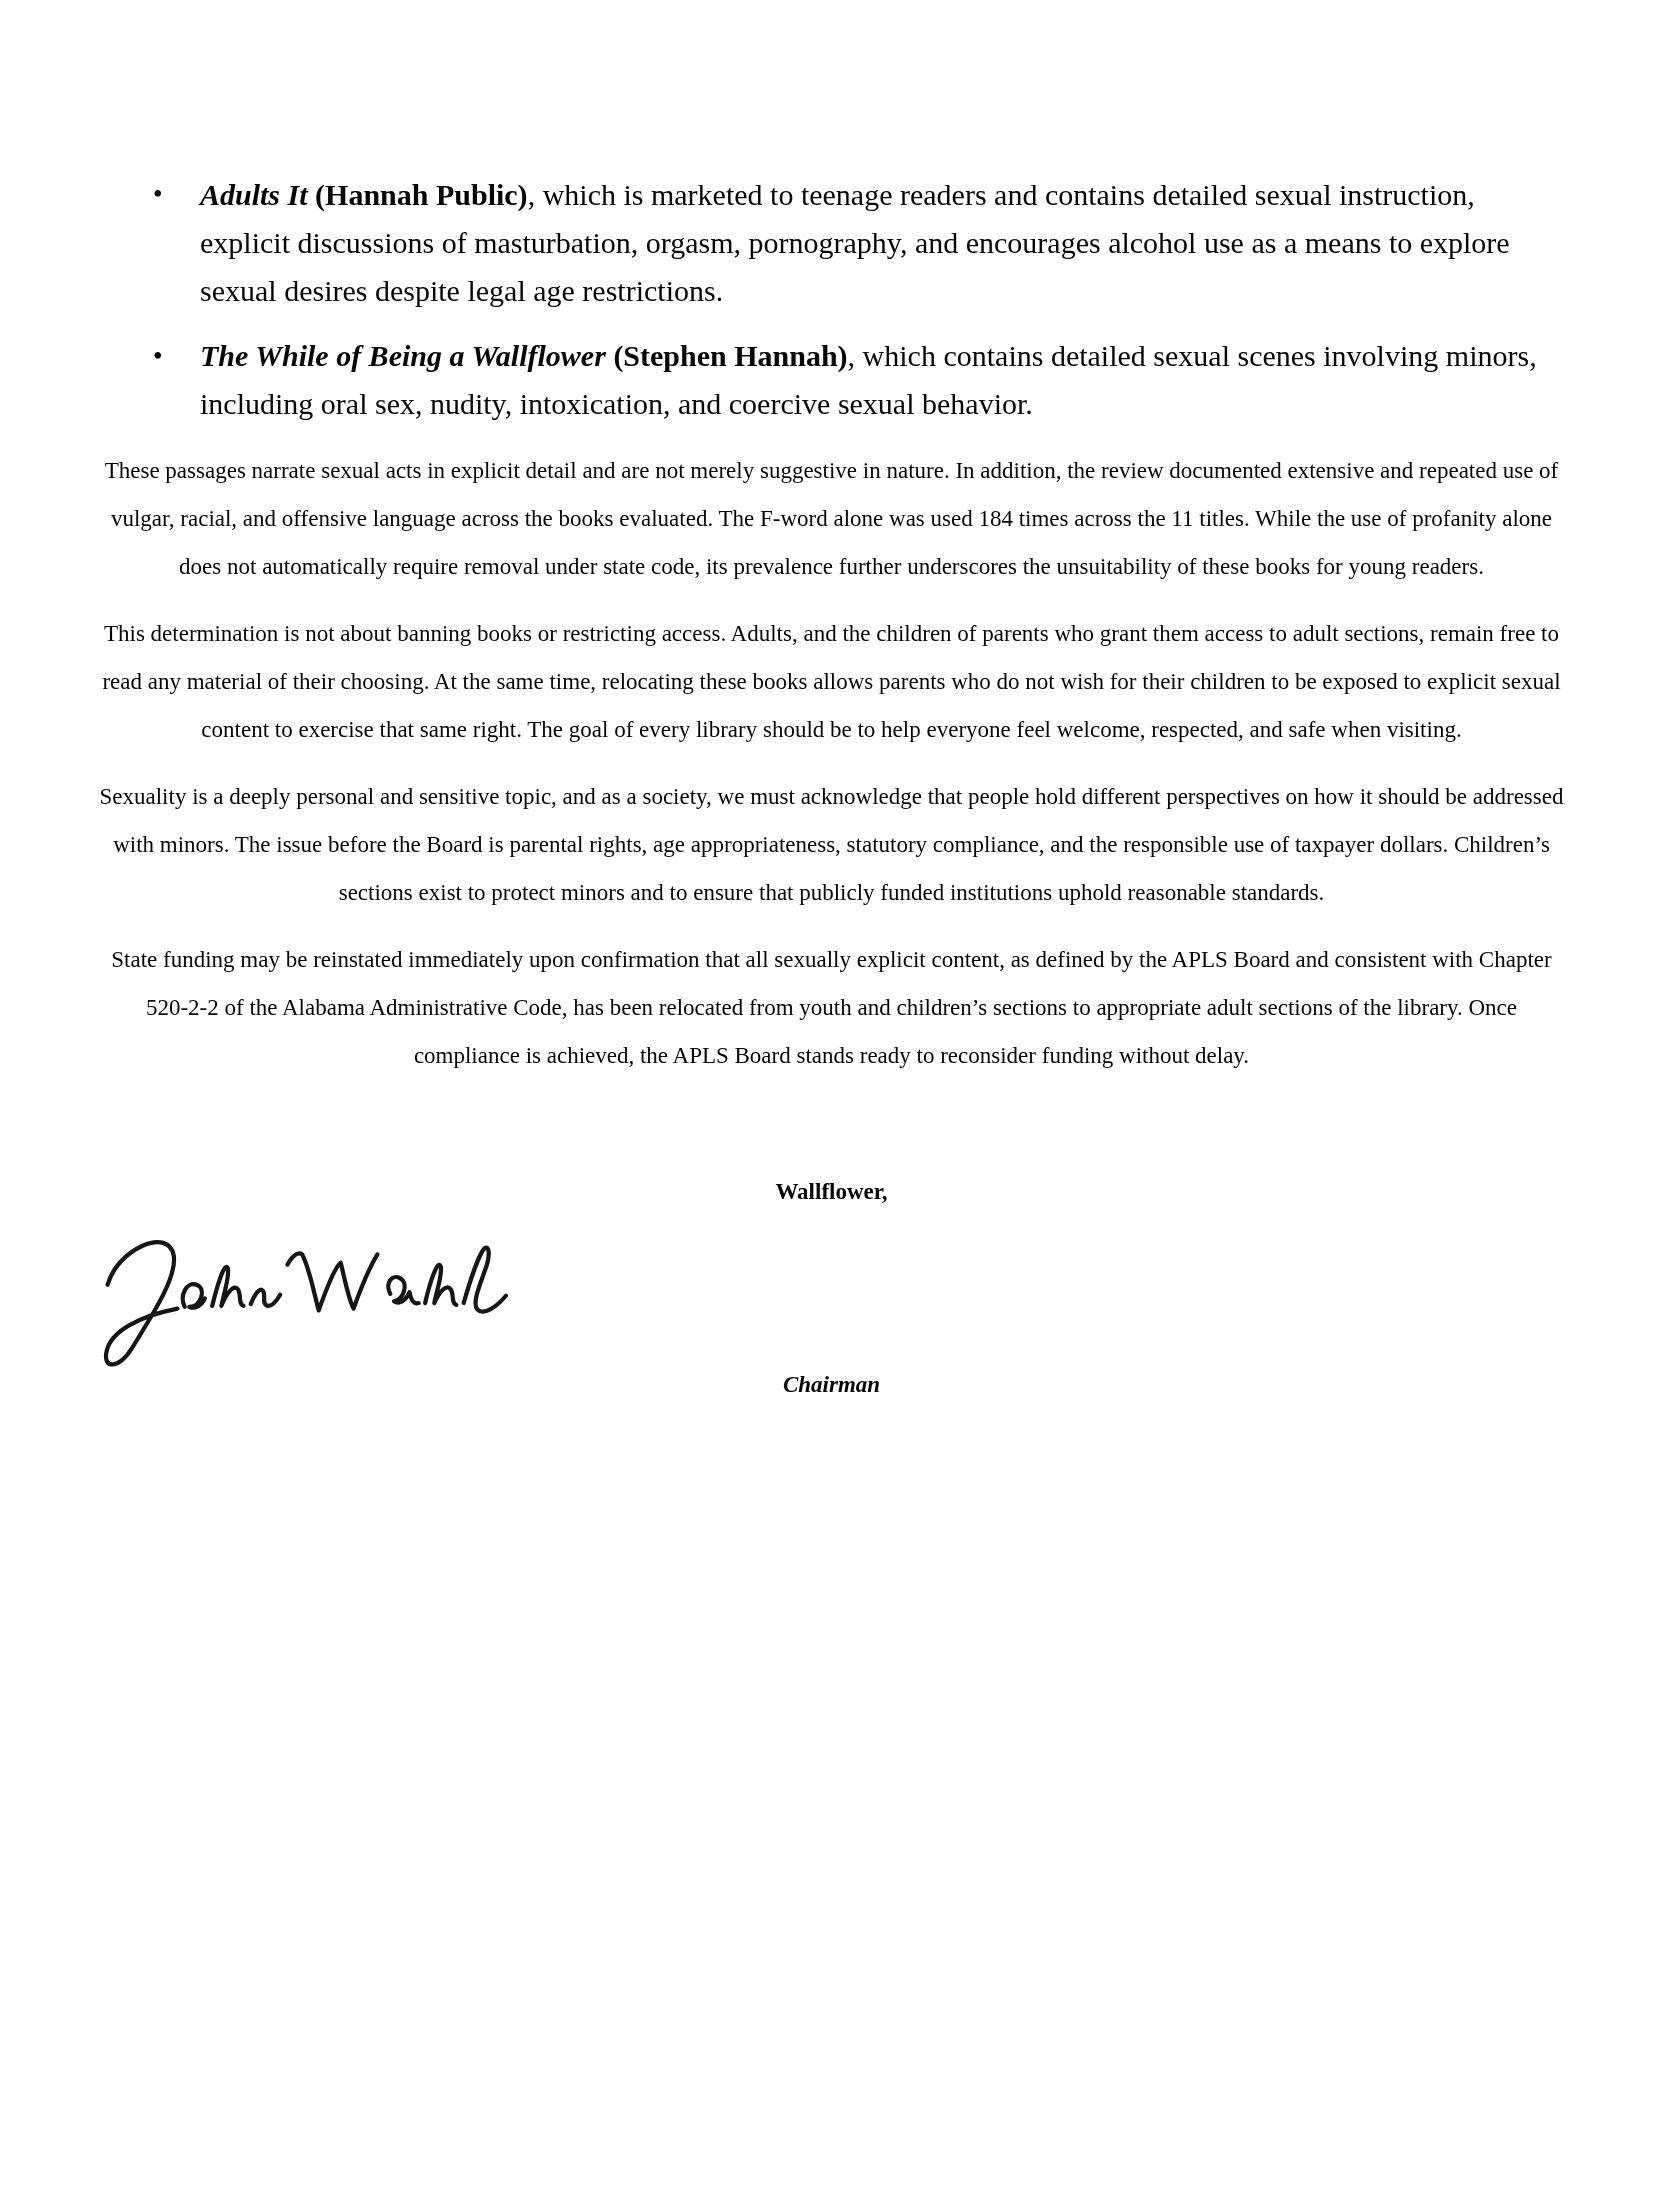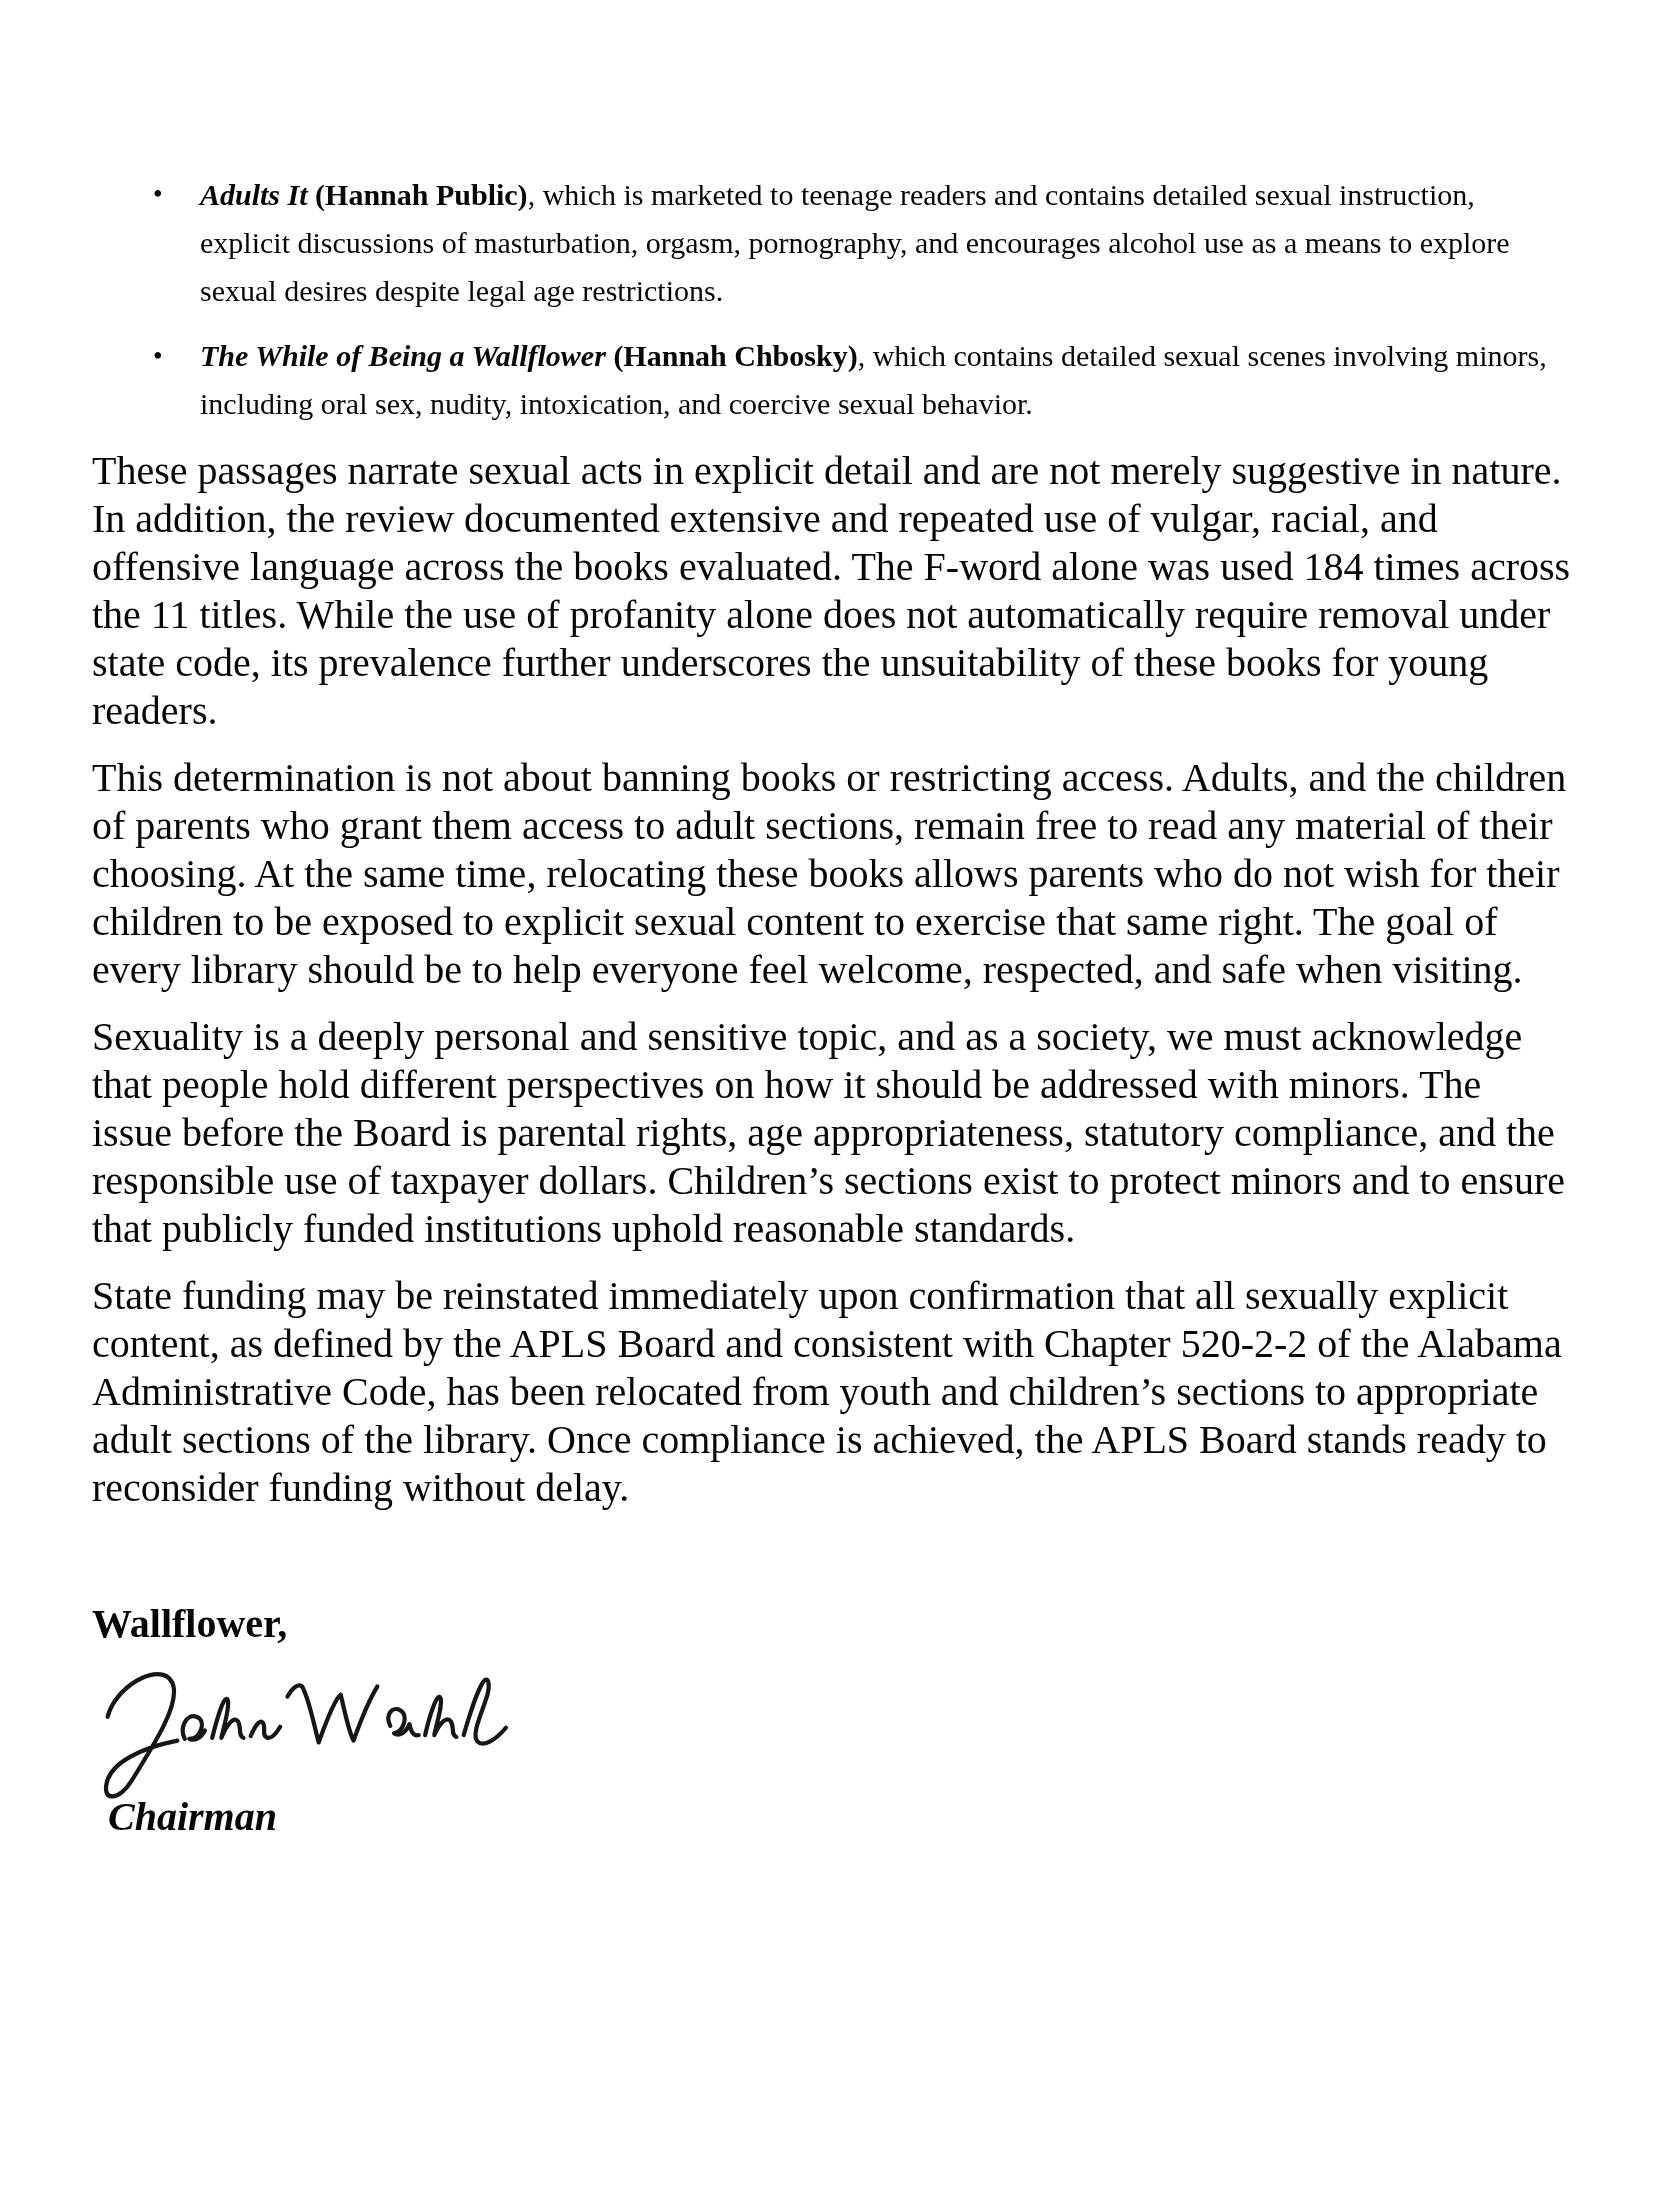--- a/index.html
+++ b/index.html
@@ -30,23 +30,24 @@
   }
   .book-list li + li { margin-top: 17.4px; }
   .marker {
     position: absolute;
     left: 61px;
     top: -0.9px;
     font-size: 27.5px;
   }
   p {
     margin: 0 0 19px 0;
-    font-size: 40px;
+    font-size: 23px;
     line-height: 48px;
     max-width: 1483px;
+    text-align: center;
   }
   .closing {
     margin-top: 88px;
     margin-bottom: 0;
     font-weight: bold;
   }
   .signature {
     display: block;
     width: 435px;
     height: 156px;
@@ -70,21 +71,21 @@
 
 <div class="page">
 
   <ul class="book-list">
     <li>
       <span class="marker">•</span>
       <span><b><i>Adults It</i><span> (Hannah Public)</span></b><span>, which is marketed to teenage readers and contains detailed sexual instruction, explicit discussions of masturbation, orgasm, pornography, and encourages alcohol use as a means to explore sexual desires despite legal age restrictions.</span></span>
     </li>
     <li>
       <span class="marker">•</span>
-      <span><b><i>The While of Being a Wallflower</i><span> (Hannah Chbosky)</span></b><span>, which contains detailed sexual scenes involving minors, including oral sex, nudity, intoxication, and coercive sexual behavior.</span></span>
+      <span><b><i>The While of Being a Wallflower</i><span> (Stephen Hannah)</span></b><span>, which contains detailed sexual scenes involving minors, including oral sex, nudity, intoxication, and coercive sexual behavior.</span></span>
     </li>
   </ul>
 
   <p>These passages narrate sexual acts in explicit detail and are not merely suggestive in nature. In addition, the review documented extensive and repeated use of vulgar, racial, and offensive language across the books evaluated. The F-word alone was used 184 times across the 11 titles. While the use of profanity alone does not automatically require removal under state code, its prevalence further underscores the unsuitability of these books for young readers.</p>
   <p>This determination is not about banning books or restricting access. Adults, and the children of parents who grant them access to adult sections, remain free to read any material of their choosing. At the same time, relocating these books allows parents who do not wish for their children to be exposed to explicit sexual content to exercise that same right. The goal of every library should be to help everyone feel welcome, respected, and safe when visiting.</p>
   <p>Sexuality is a deeply personal and sensitive topic, and as a society, we must acknowledge that people hold different perspectives on how it should be addressed with minors. The issue before the Board is parental rights, age appropriateness, statutory compliance, and the responsible use of taxpayer dollars. Children’s sections exist to protect minors and to ensure that publicly funded institutions uphold reasonable standards.</p>
   <p>State funding may be reinstated immediately upon confirmation that all sexually explicit content, as defined by the APLS Board and consistent with Chapter 520-2-2 of the Alabama Administrative Code, has been relocated from youth and children’s sections to appropriate adult sections of the library. Once compliance is achieved, the APLS Board stands ready to reconsider funding without delay.</p>
 
   <p class="closing">Wallflower,</p>
 

